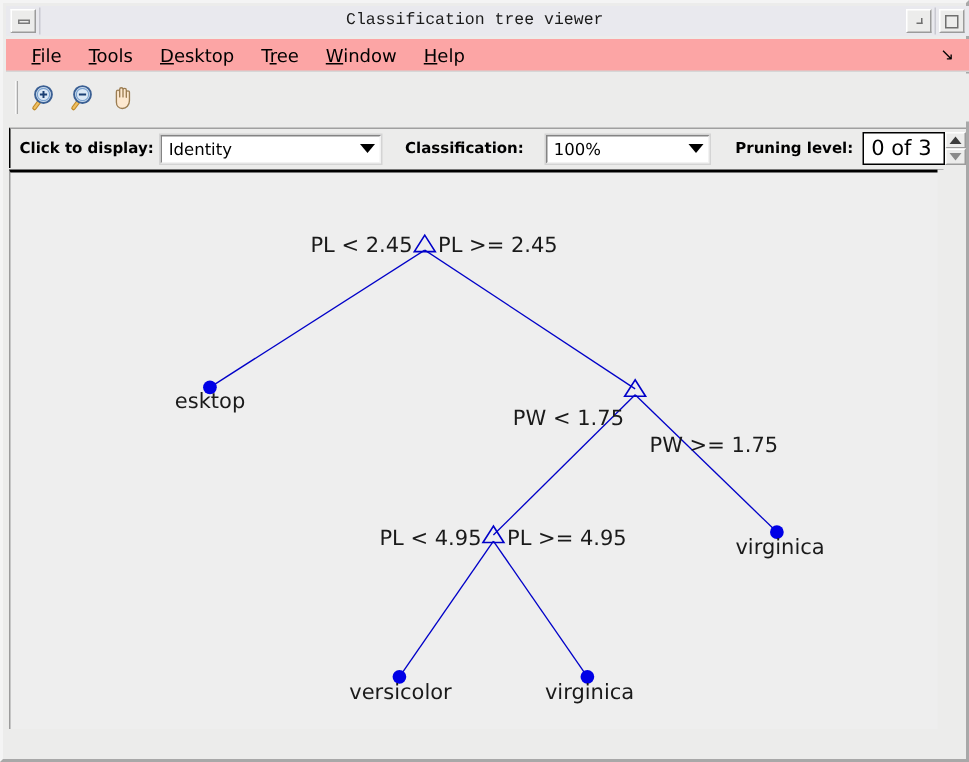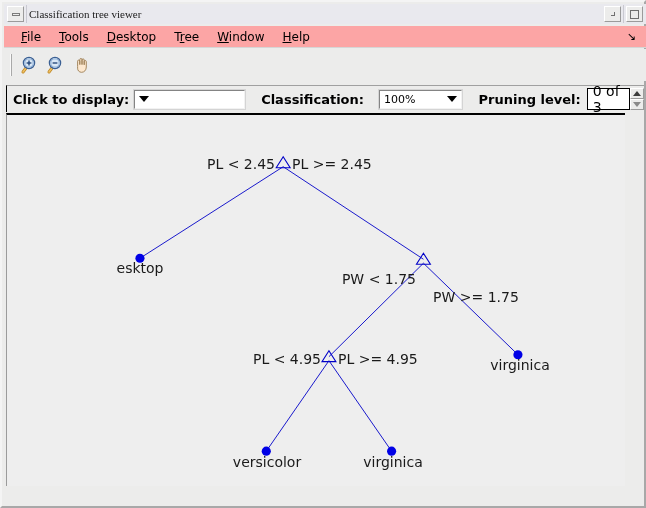--- a/index.html
+++ b/index.html
@@ -78,24 +78,24 @@
   }
   .title-sep {
     width: 1px;
     height: 18px;
     background: #c9c9d1;
     margin: 0 2px;
     flex: none;
   }
   .title-text {
     flex: 1;
-    text-align: left;
+    text-align: center;
     font-size: 11px;
     color: #1b1b1b;
-    font-family: Liberation Serif, serif;
+    font-family: Liberation Mono, monospace;
     white-space: nowrap;
     overflow: hidden;
   }
   .tb-right-group {
     display: flex;
     align-items: center;
     margin-right: 3px;
     flex: none;
   }
 
@@ -165,21 +165,21 @@
     width: 638px;
     height: 27px;
     background: #ececeb;
     display: flex;
     align-items: center;
     box-sizing: border-box;
     border-left: 1px solid #000000;
     border-top: 1px solid #a0a0a0;
   }
   .cb-label {
-    font-size: 13px;
+    font-size: 10px;
     font-weight: bold;
     color: #000000;
     white-space: nowrap;
   }
   .combo {
     height: 19px;
     background: #ffffff;
     border-left: 1px solid #848484;
     border-top: 1px solid #848484;
     border-right: 1px solid #f2f2f2;
@@ -365,20 +365,21 @@
                  V6.6 a1.05 1.05 0 0 1 2.1 0 v5.4
                  c0 3.2 -2.1 5.3 -4.7 5.3 c-2.6 0 -4.0 -1.9 -4.0 -4.1 z" fill="#fde8cf" stroke="#9b7d52" stroke-width="0.9" stroke-linejoin="round"></path>
       </svg>
     </div>
   </div>
 
   <div class="controlbar">
     <div class="cb-label" style="margin-left:6px;">Click to display:</div>
 
     <div class="combo" style="width:152px; margin-left:5px;">
+      <div class="combo-val">Identity</div>
       <div class="combo-arrow-box">
         <div class="tri-down"></div>
       </div>
     </div>
 
     <div class="cb-label" style="margin-left:16px;">Classification:</div>
 
     <div class="combo" style="width:113px; margin-left:15px;">
       <div class="combo-val">100%</div>
       <div class="combo-arrow-box">

